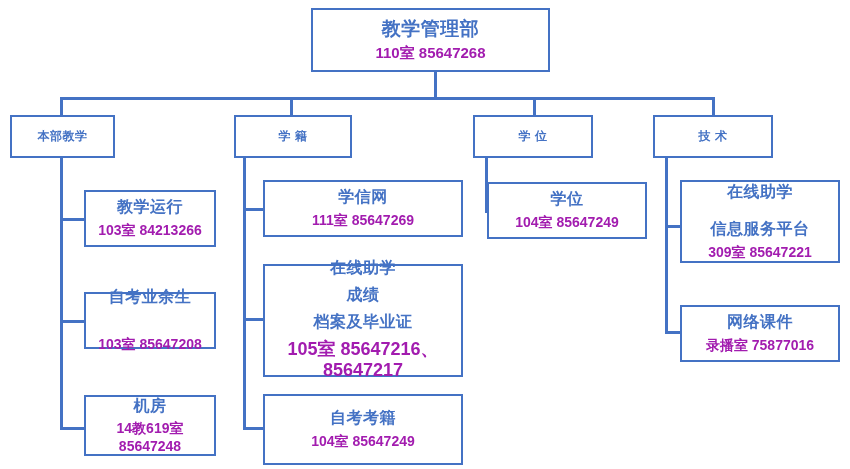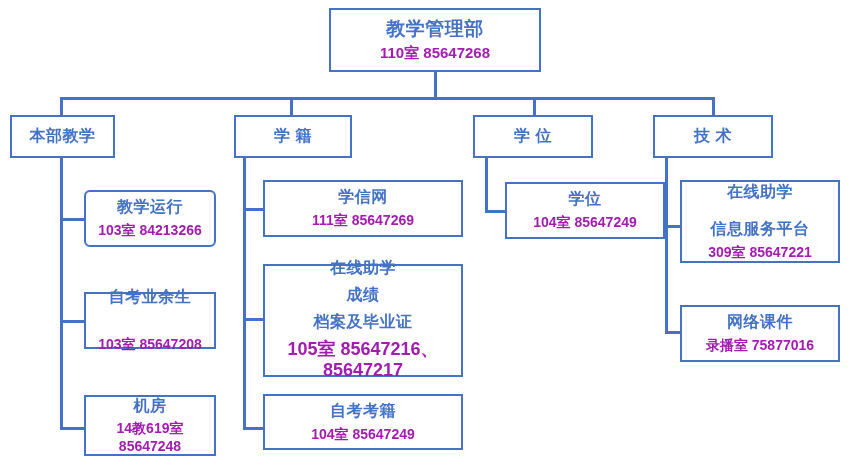--- a/index.html
+++ b/index.html
@@ -38,21 +38,21 @@
   }
   .node .sub {
     color: #a21caf;
     font-weight: bold;
   }
   
   .root { font-size: 17px; }
   .root .title { font-size: 19px; margin-bottom: 3px; }
   .root .sub { font-size: 15px; }
   
-  .lvl2 .title { font-size: 16px; }
+  .lvl2 .title { font-size: 12px; }
   
   .lvl3 .title { font-size: 16px; }
   .lvl3 .sub { font-size: 14px; }
   .lvl3 .title + .title { margin-top: 18px; }
   .lvl3 .title + .sub { margin-top: 5px; }
   .lvl3 .sub + .sub { margin-top: 1px; }
   .tight .title { margin-bottom: 0; }
   .tight .sub { margin-top: 1px; }
   .node.big .title { font-size: 16px; }
   .node.big .title + .title { margin-top: 8px; }
@@ -90,42 +90,42 @@
   <div class="conn hline" style="left:243px; top:318px; width:22px;"></div>
   <div class="conn hline" style="left:243px; top:427px; width:22px;"></div>
 
   <div class="conn vline" style="left:485px; top:158px; height:55px;"></div>
   <div class="conn hline" style="left:485px; top:210px; width:22px;"></div>
 
   <div class="conn vline" style="left:665px; top:158px; height:176px;"></div>
   <div class="conn hline" style="left:665px; top:225px; width:20px;"></div>
   <div class="conn hline" style="left:665px; top:331px; width:20px;"></div>
 
-  <div class="node root" style="left:329px; top:8px; width:212px; height:64px;">
+  <div class="node root" style="left:311px; top:8px; width:239px; height:64px;">
     <span class="title">教学管理部</span>
     <span class="sub">110室  85647268</span>
   </div>
 
   <div class="node lvl2" style="left:10px; top:115px; width:105px; height:43px;">
     <span class="title">本部教学</span>
   </div>
 
   <div class="node lvl2" style="left:234px; top:115px; width:118px; height:43px;">
     <span class="title">学 籍</span>
   </div>
 
   <div class="node lvl2" style="left:473px; top:115px; width:120px; height:43px;">
     <span class="title">学 位</span>
   </div>
 
   <div class="node lvl2" style="left:653px; top:115px; width:120px; height:43px;">
     <span class="title">技 术</span>
   </div>
 
-  <div class="node lvl3" style="left:84px; top:190px; width:132px; height:57px;border-radius:6px;">
+  <div class="node lvl3" style="left:84px; top:190px; width:132px; height:57px;">
     <span class="title">教学运行</span>
     <span class="sub">103室 84213266</span>
   </div>
 
   <div class="node lvl3" style="left:84px; top:292px; width:132px; height:57px;gap:24px;">
     <span class="title">自考业余生</span>
     <span class="sub">103室 85647208</span>
   </div>
 
   <div class="node lvl3 tight" style="left:84px; top:395px; width:132px; height:61px;">
@@ -139,26 +139,26 @@
     <span class="sub">111室  85647269</span>
   </div>
 
   <div class="node lvl3 big" style="left:263px; top:264px; width:200px; height:113px;">
     <span class="title">在线助学</span>
     <span class="title">成绩</span>
     <span class="title">档案及毕业证</span>
     <span class="sub">105室 85647216、85647217</span>
   </div>
 
-  <div class="node lvl3" style="left:263px; top:394px; width:200px; height:56px;">
+  <div class="node lvl3" style="left:263px; top:394px; width:200px; height:71px;">
     <span class="title">自考考籍</span>
     <span class="sub">104室  85647249</span>
   </div>
 
-  <div class="node lvl3" style="left:505px; top:182px; width:160px; height:57px;">
+  <div class="node lvl3" style="left:487px; top:182px; width:160px; height:57px;">
     <span class="title">学位</span>
     <span class="sub">104室  85647249</span>
   </div>
 
   <div class="node lvl3" style="left:680px; top:180px; width:160px; height:83px;">
     <span class="title">在线助学</span>
     <span class="title">信息服务平台</span>
     <span class="sub">309室  85647221</span>
   </div>
 

